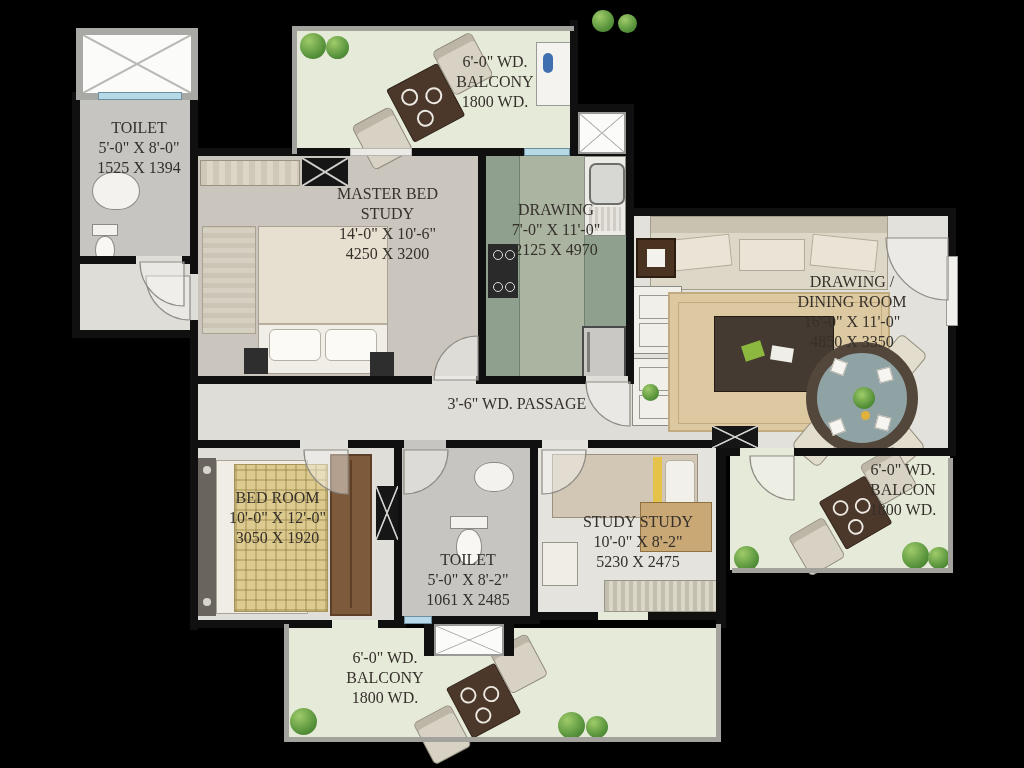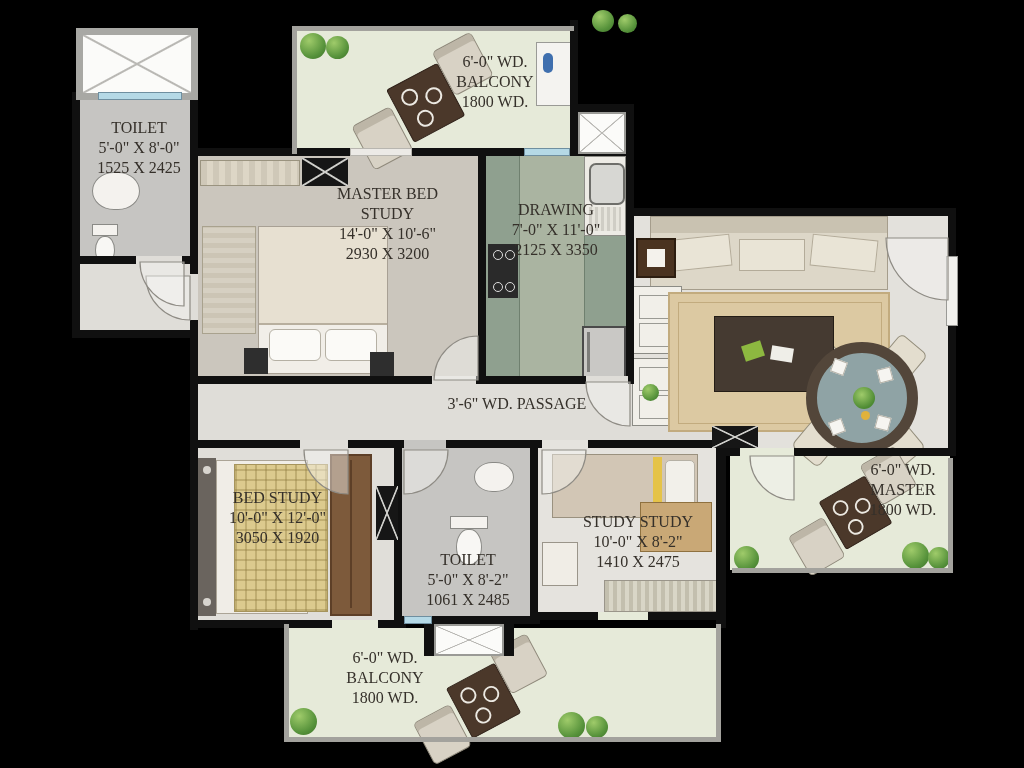--- a/index.html
+++ b/index.html
@@ -263,67 +263,72 @@
       <path d="M404 450 L448 450 A44 44 0 0 1 404 494 Z"></path>
       <path d="M542 450 L586 450 A44 44 0 0 1 542 494 Z"></path>
       <path d="M948 238 L948 300 A62 62 0 0 1 886 238 Z"></path>
       <path d="M794 456 L794 500 A44 44 0 0 1 750 456 Z"></path>
     </g>
   </svg>
 
   <div class="room-label" style="left:84px;top:118px;width:110px;">
     <span class="rl">TOILET</span>
     <span class="rl">5'-0" X 8'-0"</span>
-    <span class="rl">1525 X 2425</span>
+    <span class="rl">1525 X 1394</span>
   </div>
 
   <div class="room-label" style="left:428px;top:52px;width:134px;">
     <span class="rl">6'-0" WD.</span>
     <span class="rl">BALCONY</span>
     <span class="rl">1800 WD.</span>
   </div>
 
   <div class="room-label" style="left:320px;top:184px;width:135px;">
     <span class="rl">MASTER BED STUDY</span>
     <span class="rl">14'-0" X 10'-6"</span>
-    <span class="rl">2930 X 3200</span>
+    <span class="rl">4250 X 3200</span>
   </div>
 
   <div class="room-label" style="left:486px;top:200px;width:140px;">
     <span class="rl">DRAWING</span>
     <span class="rl">7'-0" X 11'-0"</span>
-    <span class="rl">2125 X 3350</span>
-  </div>
-
+    <span class="rl">2125 X 4970</span>
+  </div>
+
+  <div class="room-label" style="left:782px;top:272px;width:140px;">
+    <span class="rl">DRAWING / DINING ROOM</span>
+    <span class="rl">16'-0" X 11'-0"</span>
+    <span class="rl">4850 X 3350</span>
+  </div>
 
   <div class="room-label" style="left:412px;top:394px;width:210px;">
     <span class="rl">3'-6" WD. PASSAGE</span>
   </div>
 
   <div class="room-label" style="left:210px;top:488px;width:135px;">
-    <span class="rl">BED STUDY</span>
+    <span class="rl">BED ROOM</span>
     <span class="rl">10'-0" X 12'-0"</span>
     <span class="rl">3050 X 1920</span>
   </div>
 
   <div class="room-label" style="left:402px;top:550px;width:132px;">
     <span class="rl">TOILET</span>
     <span class="rl">5'-0" X 8'-2"</span>
     <span class="rl">1061 X 2485</span>
   </div>
 
   <div class="room-label" style="left:556px;top:512px;width:164px;">
     <span class="rl">STUDY STUDY</span>
     <span class="rl">10'-0" X 8'-2"</span>
-    <span class="rl">1410 X 2475</span>
+    <span class="rl">5230 X 2475</span>
   </div>
 
   <div class="room-label" style="left:850px;top:460px;width:106px;">
     <span class="rl">6'-0" WD.</span>
-    <span class="rl">MASTER</span>
+    <span class="rl">BALCON</span>
     <span class="rl">1800 WD.</span>
   </div>
 
   <div class="room-label" style="left:318px;top:648px;width:134px;">
     <span class="rl">6'-0" WD.</span>
     <span class="rl">BALCONY</span>
     <span class="rl">1800 WD.</span>
   </div>
 
 </div>

